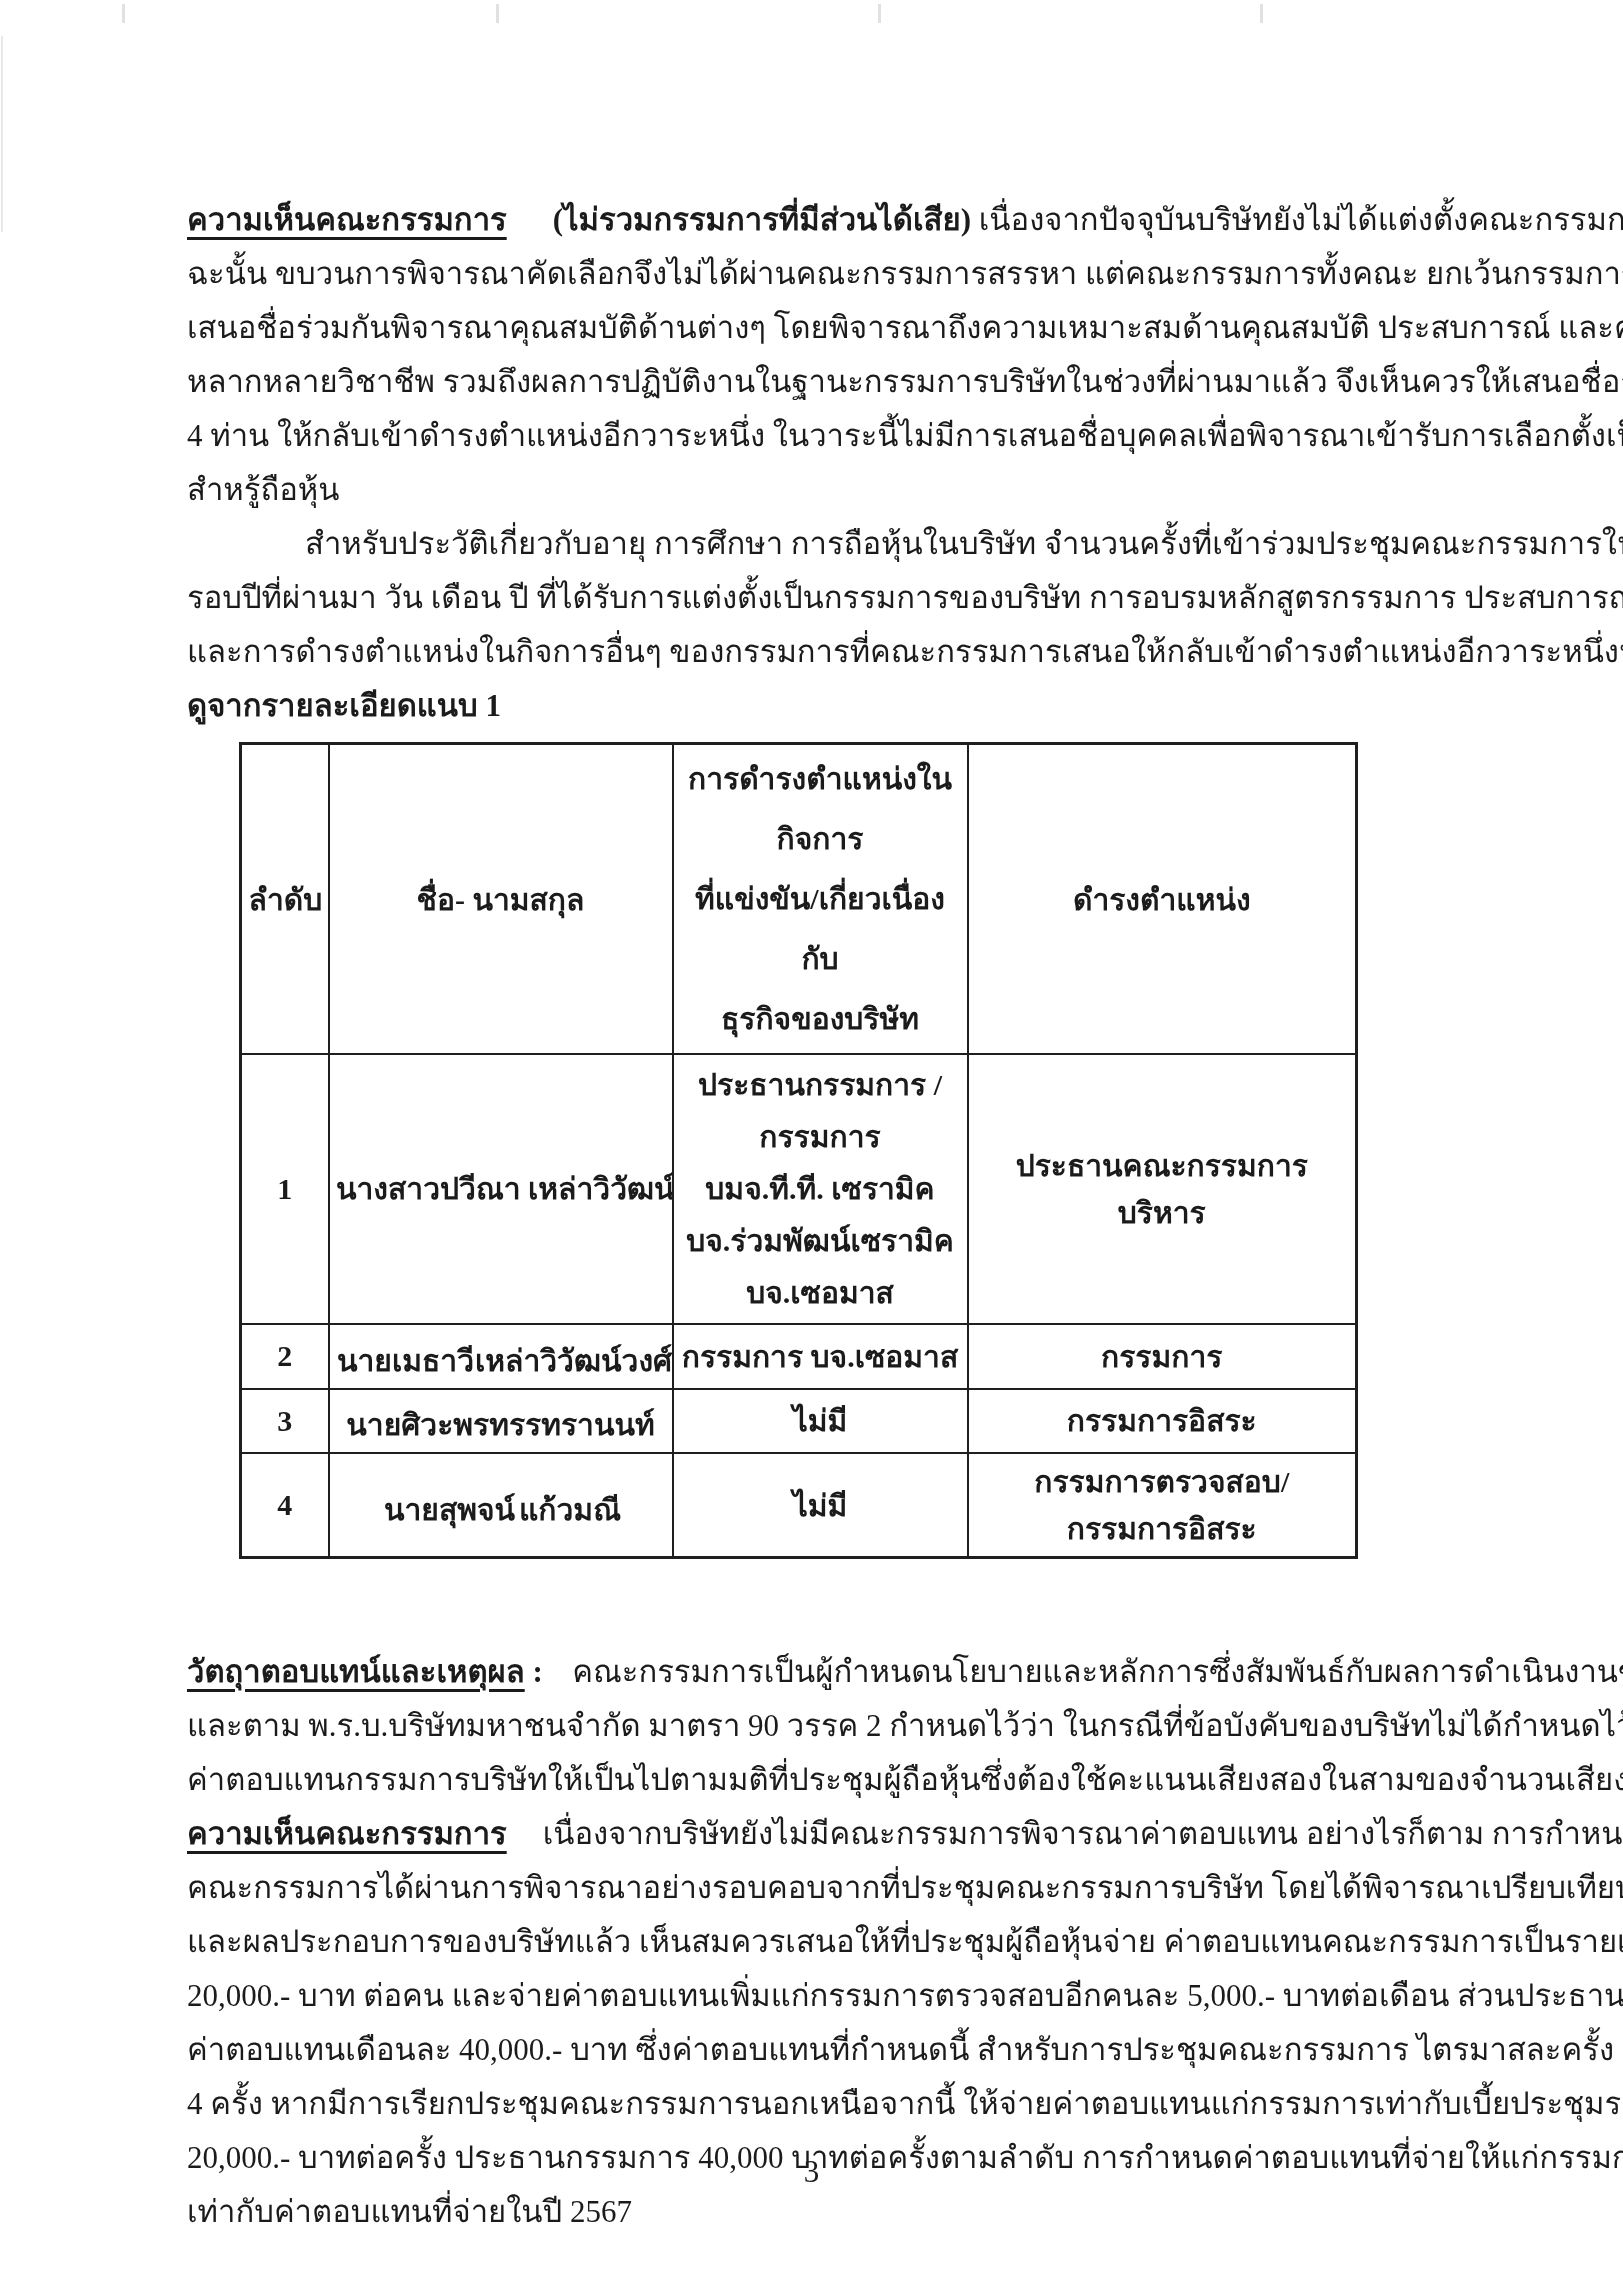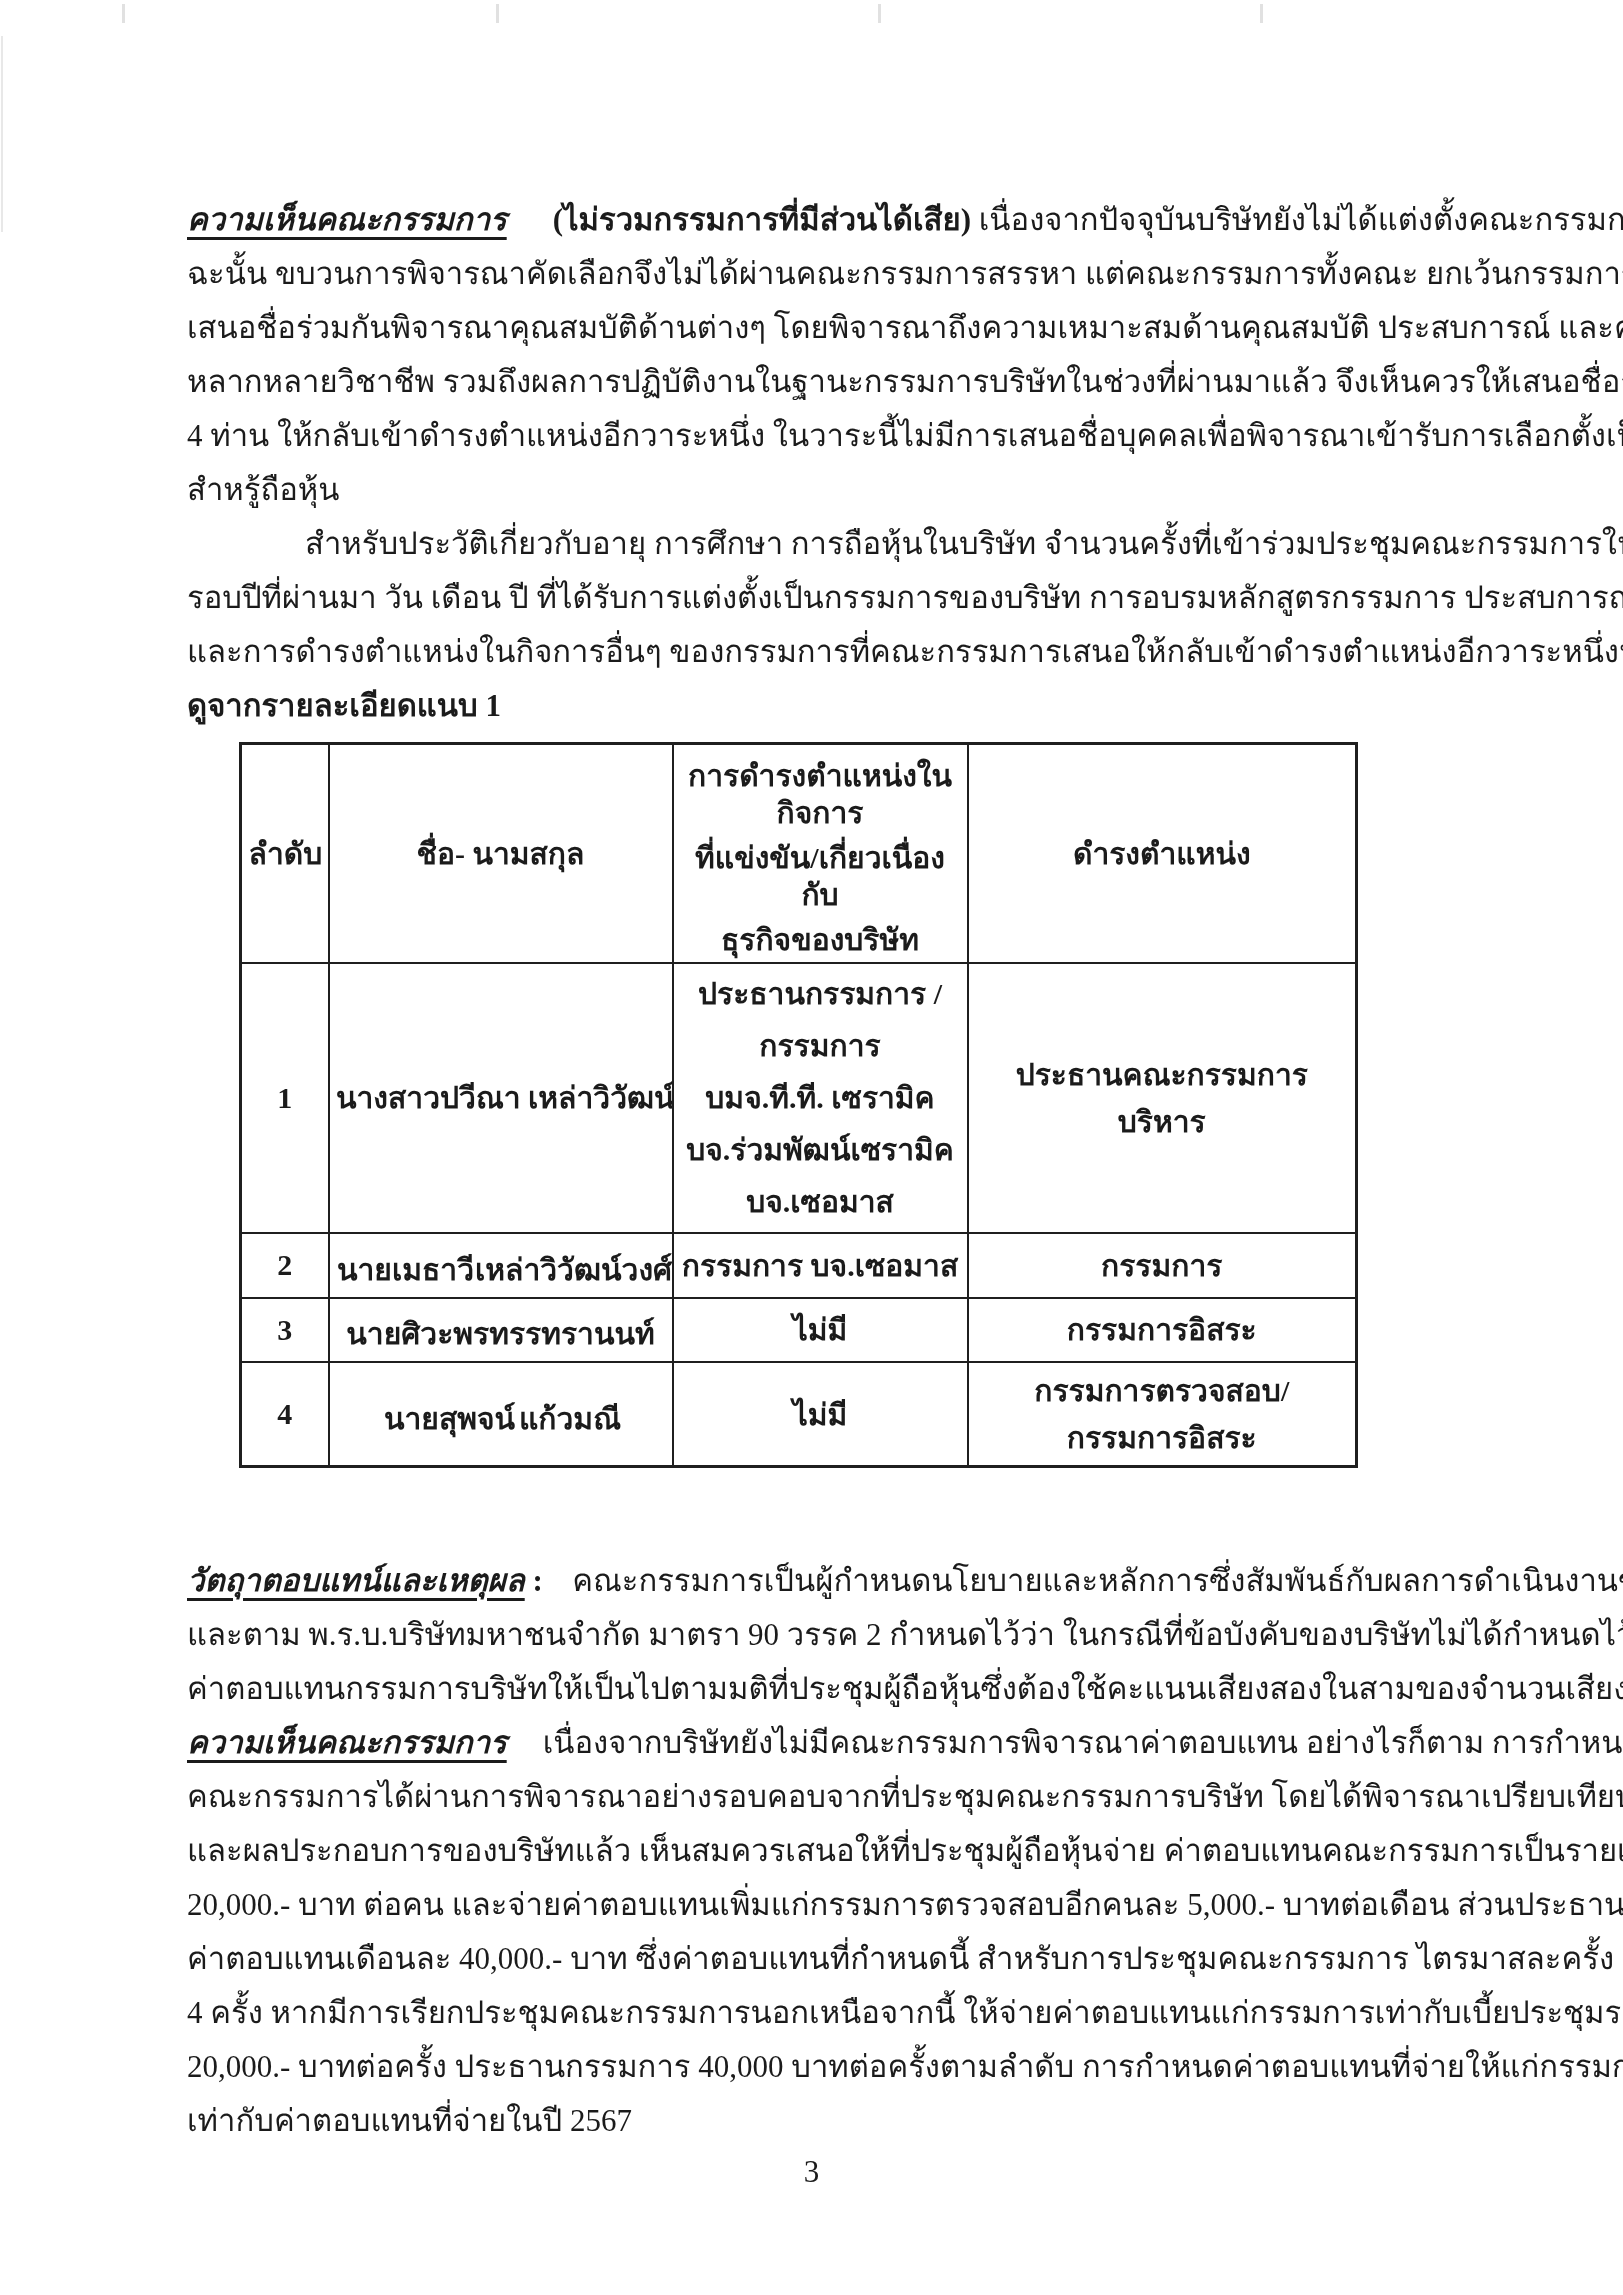--- a/index.html
+++ b/index.html
@@ -22,21 +22,21 @@
     top:193px;
     width:1267px;
   }
   .ln{
     font-size:31px;
     line-height:54px;
     height:54px;
     white-space:nowrap;
   }
   .b{font-weight:bold;}
-  .u{text-decoration:underline;text-underline-offset:6.5px;font-style:italic;}
+  .u{text-decoration:underline;text-underline-offset:6.5px;}
   .indent{padding-left:118px;}
   .tab1{display:inline-block;width:46px;}
   .tab2{display:inline-block;width:36px;}
   .tab3{display:inline-block;width:29.5px;}
 
   table.directors{
     border-collapse:collapse;
     margin:9.2px 0 86px 52px;
     width:1116px;
     table-layout:fixed;
@@ -53,21 +53,21 @@
   table.directors th,
   table.directors td{
     padding:3.9px 6.5px;
     vertical-align:middle;
     text-align:center;
     overflow:hidden;
   }
   tr.hdr{height:148px;}
   tr.r1{height:216px;}
   tr.rs{height:49px;}
-  .hdr-multi div{line-height:37px;margin-top:8px;}
+  .hdr-multi div{line-height:60px;}
   td.namecell{text-align:left;padding-left:18.3px;white-space:nowrap;}
   .fname{display:inline-block;min-width:139px;margin-top:8px;}
   .held-multi div{line-height:52px;font-family:Liberation Serif, serif;}
 
   .pageno{
     position:absolute;
     top:2152px;
     left:0;
     width:100%;
     text-align:center;

